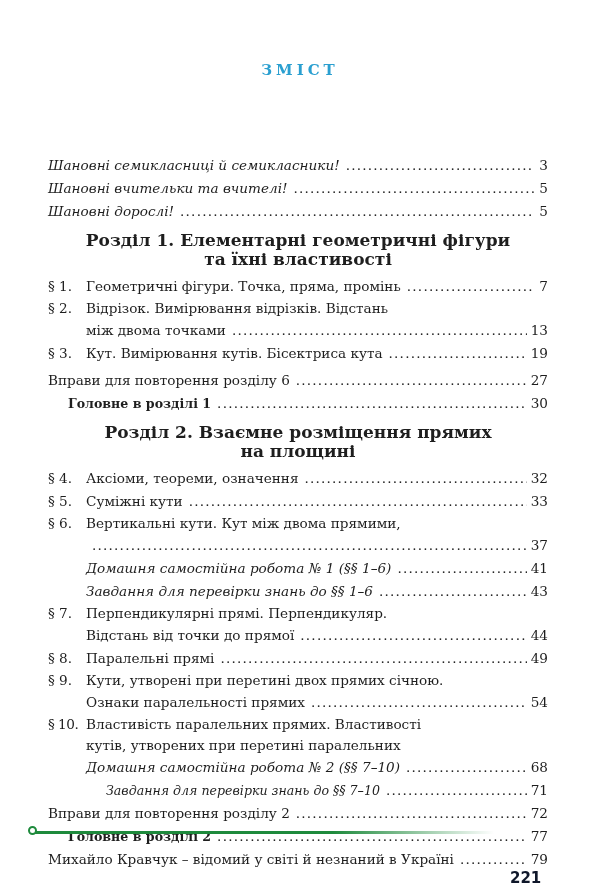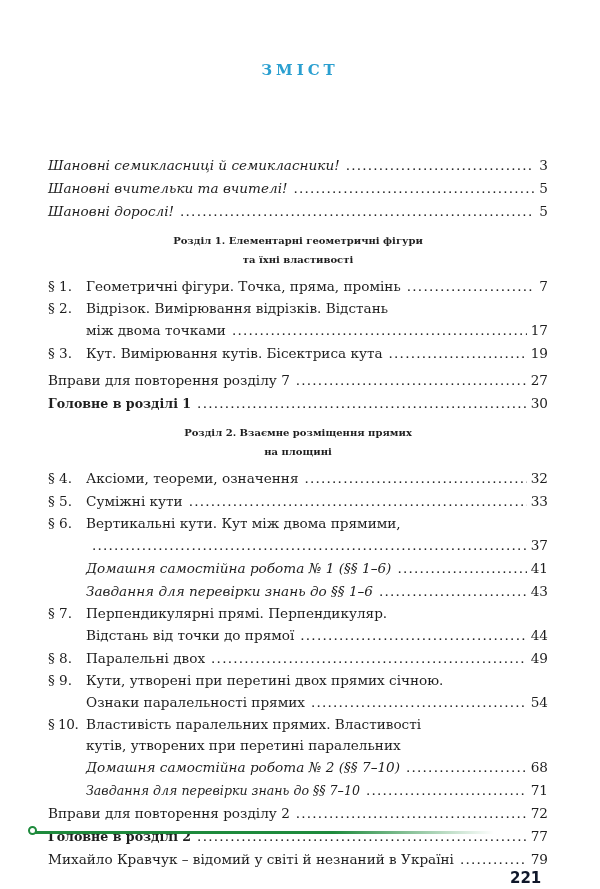--- a/index.html
+++ b/index.html
@@ -10,22 +10,22 @@
     .row.cont { height: 21px; line-height: 21px; }
     .num { width: 38px; flex: 0 0 38px; }
     .num.wide { width: 38px; flex: 0 0 38px; letter-spacing: -0.5px; }
     .indent { width: 38px; flex: 0 0 38px; }
     .txt { flex: 0 0 auto; }
     .dots { flex: 1 1 auto; overflow: hidden; margin: 0 4px 0 6px; letter-spacing: 1.2px; }
     .dots::before { content: "....................................................................................................................................................................................."; }
     .pg { flex: 0 0 auto; text-align: right; min-width: 10px; }
     .italic { font-style: italic; font-family: "DejaVu Serif", serif; }
     .bold { font-weight: bold; }
-    .small { font-size: 12.6px; }
-    .chapter { text-align: center; font-weight: bold; font-size: 10px; line-height: 19px; margin: 8px 0 6px 0; }
+    .small { font-size: 12.6px; margin-left: 20px; }
+    .chapter { text-align: center; font-weight: bold; font-size: 17px; line-height: 19px; margin: 8px 0 6px 0; }
     .gap { height: 4px; }
     .footer-line { position: absolute; left: 34px; top: 831px; width: 460px; height: 3px; background: linear-gradient(to right, #1e8a3c 0%, #1e8a3c 65%, rgba(30,138,60,0) 100%); }
     .footer-dot { position: absolute; left: 28px; top: 826px; width: 9px; height: 9px; border: 2px solid #1e8a3c; border-radius: 50%; background: #fff; box-sizing: border-box; }
     .page-num { position: absolute; left: 510px; top: 869px; width: 40px; text-align: left; font-family: "DejaVu Sans", sans-serif; font-weight: bold; color: #0f172a; font-size: 15px; }
   </style>
 </head>
 <body>
 
 <div class="title">ЗМІСТ</div>
 
@@ -60,33 +60,33 @@
   </div>
 
   <div class="row cont">
     <span class="num">§ 2.</span>
     <span class="txt">Відрізок. Вимірювання відрізків. Відстань</span>
   </div>
   <div class="row">
     <span class="indent"></span>
     <span class="txt">між двома точками</span>
     <span class="dots"></span>
-    <span class="pg">17</span>
+    <span class="pg">13</span>
   </div>
 
   <div class="row">
     <span class="num">§ 3.</span>
     <span class="txt">Кут. Вимірювання кутів. Бісектриса кута</span>
     <span class="dots"></span>
     <span class="pg">19</span>
   </div>
 
   <div class="gap"></div>
   <div class="row">
-    <span class="txt">Вправи для повторення розділу 7</span>
+    <span class="txt">Вправи для повторення розділу 6</span>
     <span class="dots"></span>
     <span class="pg">27</span>
   </div>
   <div class="row">
     <span class="txt bold small">Головне в розділі 1</span>
     <span class="dots"></span>
     <span class="pg">30</span>
   </div>
 
   <div class="chapter">
@@ -136,21 +136,21 @@
   </div>
   <div class="row">
     <span class="indent"></span>
     <span class="txt">Відстань від точки до прямої</span>
     <span class="dots"></span>
     <span class="pg">44</span>
   </div>
 
   <div class="row">
     <span class="num">§ 8.</span>
-    <span class="txt">Паралельні двох</span>
+    <span class="txt">Паралельні прямі</span>
     <span class="dots"></span>
     <span class="pg">49</span>
   </div>
 
   <div class="row cont">
     <span class="num">§ 9.</span>
     <span class="txt">Кути, утворені при перетині двох прямих січною.</span>
   </div>
   <div class="row">
     <span class="indent"></span>

